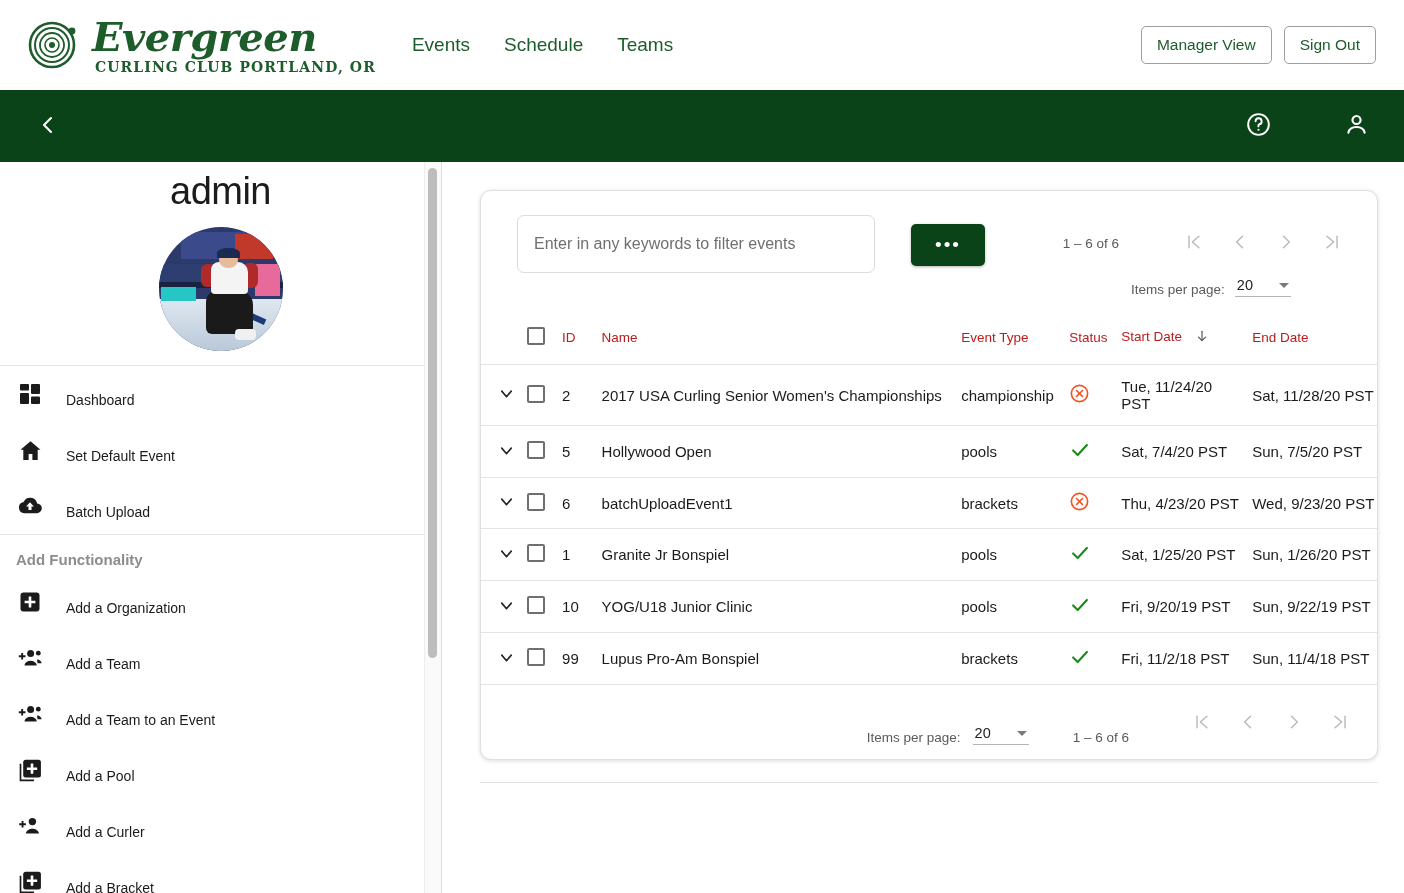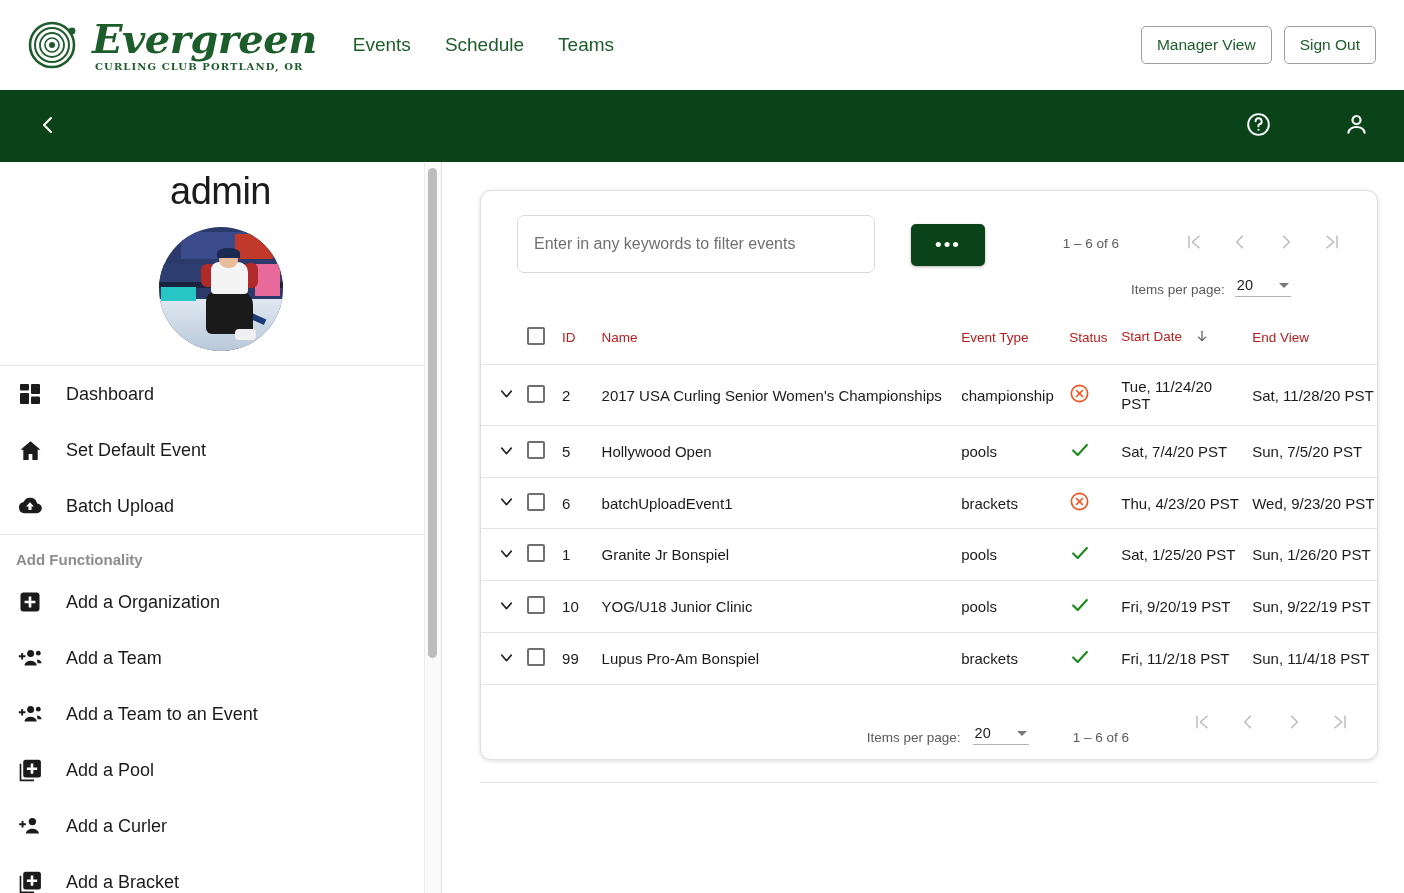--- a/index.html
+++ b/index.html
@@ -27,21 +27,21 @@
     font-family: "DejaVu Serif", serif;
     font-style: italic;
     font-weight: bold;
     font-size: 40px;
     color: #1d5c2b;
     letter-spacing: -0.5px;
   }
   .brand-sub {
     font-family: "DejaVu Serif", serif;
     font-weight: bold;
-    font-size: 10px;
+    font-size: 14px;
     color: #1d5c2b;
     letter-spacing: 1.1px;
     margin-top: 3px;
     margin-left: 3px;
   }
   .topnav { display: flex; align-items: center; gap: 34px; margin-left: 36px; }
   .topnav a {
     color: #1d5c2b;
     font-size: 19px;
     text-decoration: none;
@@ -120,25 +120,25 @@
   .avatar .head { position:absolute; left:49%; top:20%; width:15%; height:13%; background:#e8bb9a; border-radius:50%; }
   .avatar .cap { position:absolute; left:47%; top:17%; width:19%; height:8%; background:#1b2a52; border-radius:50% 50% 0 0; }
   .avatar .legs { position:absolute; left:38%; top:52%; width:38%; height:34%; background:#1a1a1a; border-radius:10px 14px 6px 6px; }
   .avatar .broom { position:absolute; left:44%; top:56%; width:46%; height:5%; background:#1b3a7a; transform: rotate(24deg); transform-origin: left center; }
   .avatar .shoe { position:absolute; left:62%; top:82%; width:17%; height:9%; background:#f0f0f0; border-radius:4px; }
 
   .divider { border-top: 1px solid #e6e6e6; }
 
   .nav-item {
     display: flex;
-    align-items: center;
+    align-items: flex-end;
     gap: 22px;
     padding: 14px 0 14px 16px;
     cursor: pointer;
-    font-size: 18px;
+    font-size: 14px;
     color: #1b1b1b;
   }
   .nav-item .ico { width: 28px; height: 28px; flex: 0 0 28px; display:flex; align-items:center; justify-content:center; }
   .section-label {
     color: #8d8d8d;
     font-size: 15px;
     font-weight: bold;
     padding: 16px 0 6px 16px;
   }
   .sb-scroll {
@@ -570,21 +570,21 @@
             <th class="c-status">Status</th>
             <th class="c-start">
               <span>Start Date</span>
               <span class="sortarrow">
                 <svg width="14" height="14" viewBox="0 0 24 24" fill="none" stroke="#555" stroke-width="2" stroke-linecap="round" stroke-linejoin="round">
                   <line x1="12" y1="4" x2="12" y2="19"></line>
                     <polyline points="6 14 12 20 18 14"></polyline>
                 </svg>
               </span>
             </th>
-            <th class="c-end">End View</th>
+            <th class="c-end">End Date</th>
           </tr>
         </thead>
         <tbody>
 
           <tr>
             <td class="c-chevron">
               <span class="chev">
                 <svg width="19" height="19" viewBox="0 0 24 24" fill="none" stroke="#222" stroke-width="2" stroke-linecap="round" stroke-linejoin="round">
                     <polyline points="6 9 12 16 18 9"></polyline>
                   </svg>

